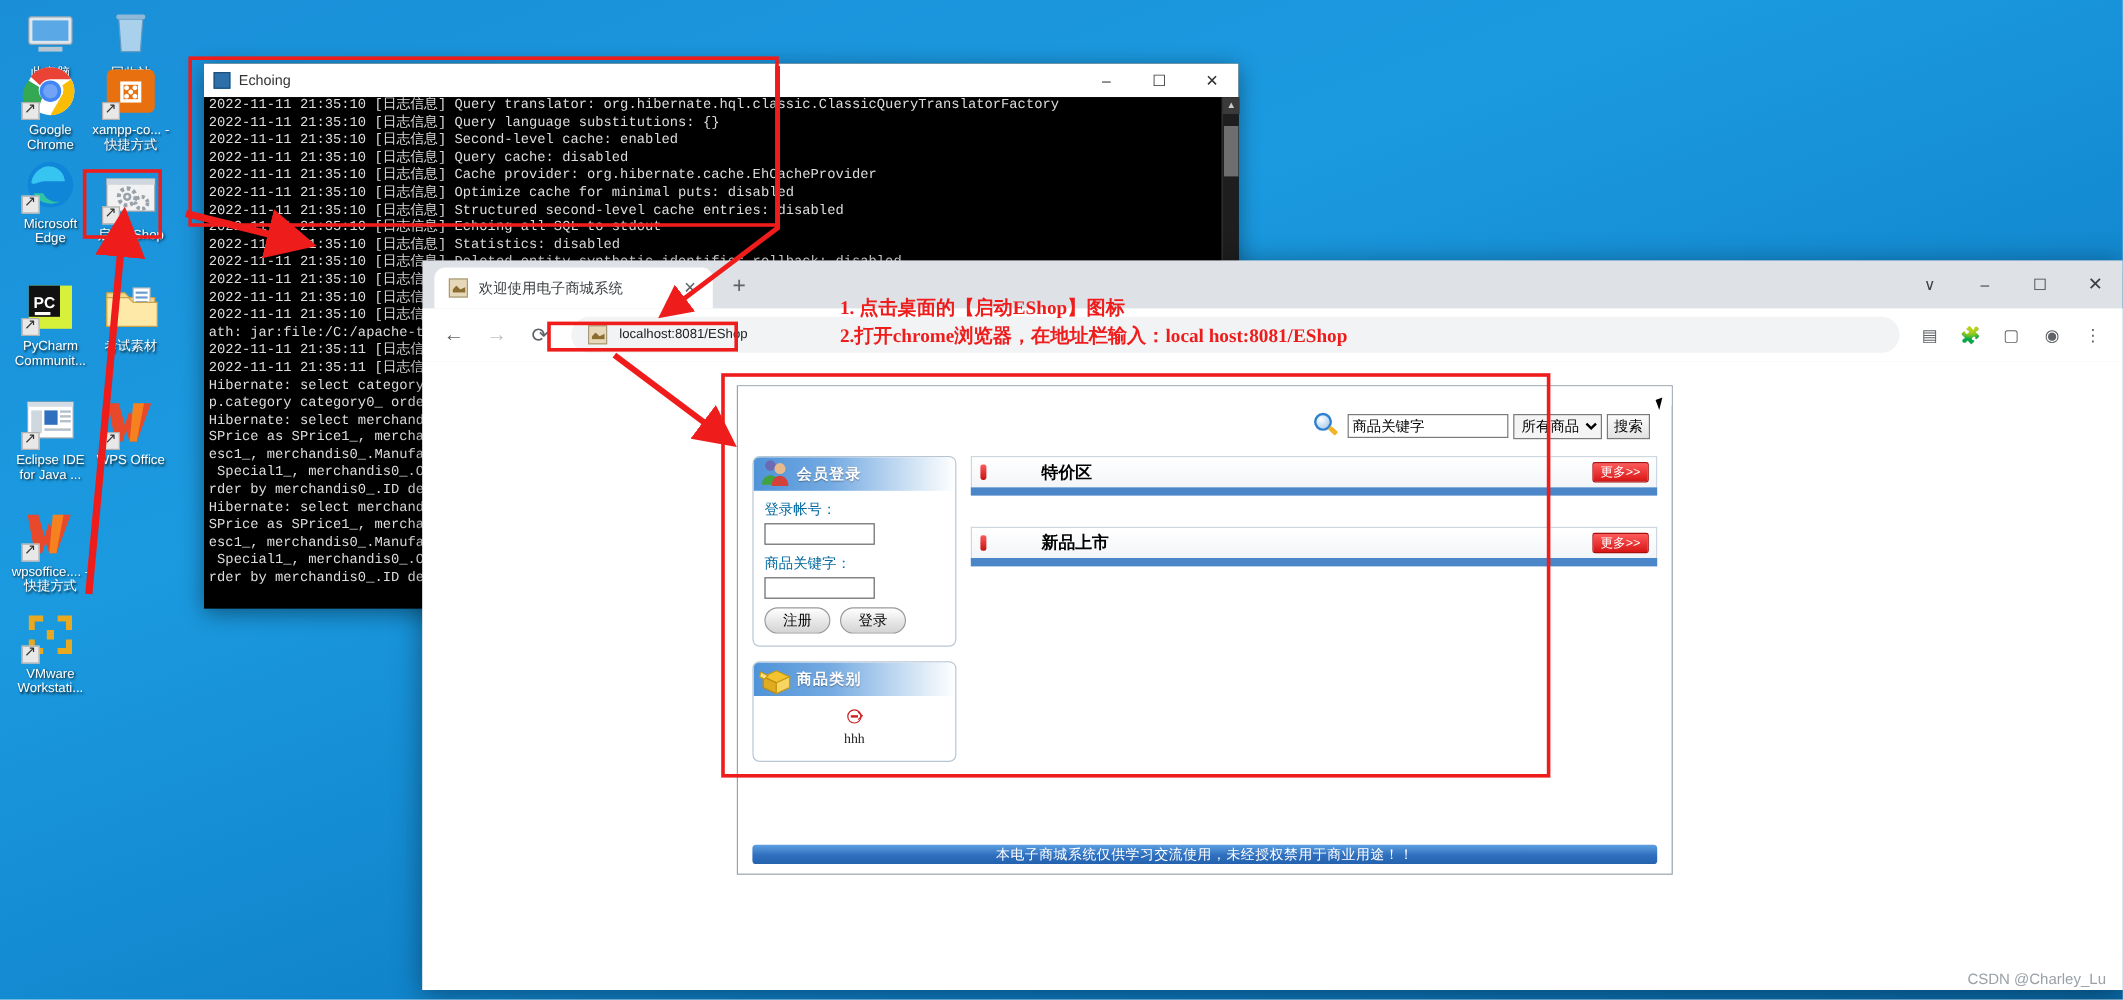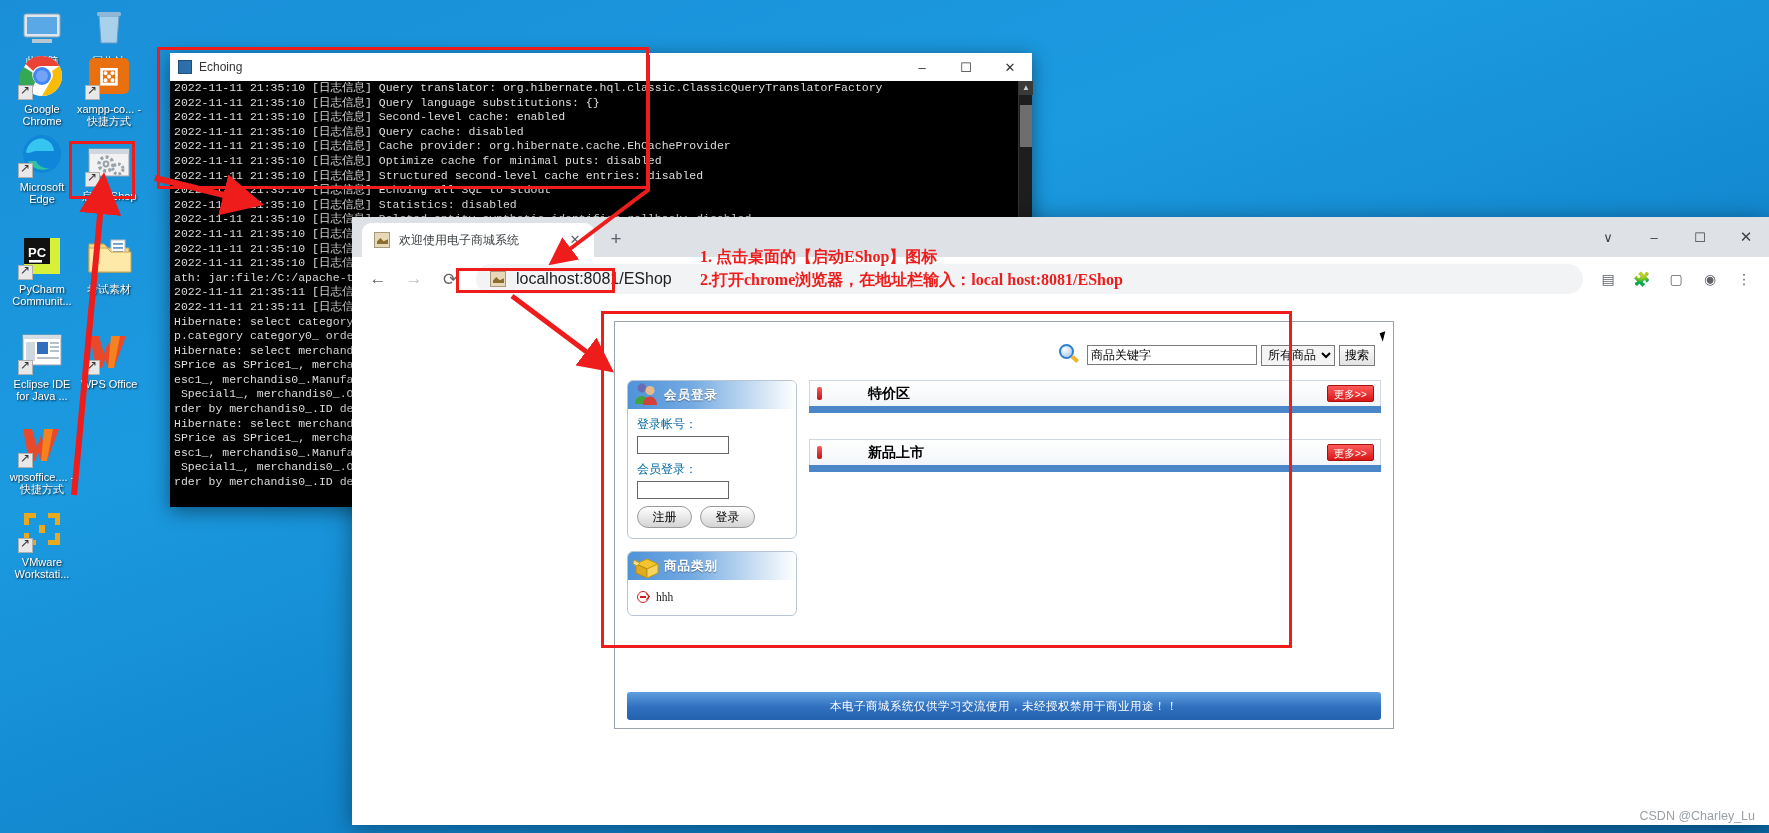--- a/index.html
+++ b/index.html
@@ -126,21 +126,21 @@
   }
   .nav-btn {
     width:30px; height:30px; margin:0 3px; border-radius:50%;
     display:flex; align-items:center; justify-content:center;
     font-size:17px; color:#5f6368;
   }
   .nav-btn.disabled { color:#bdc1c6; }
   #omnibox {
     flex:1; height:30px; background:#f1f3f4; border-radius:16px;
     display:flex; align-items:center; padding:0 14px; margin:0 8px;
-    font-size:16px; color:#202124; position:relative;
+    font-size:11px; color:#202124; position:relative;
   }
   #omnibox .ofav {
     width:16px; height:16px; margin-right:10px;
     background:#e6d8b8; border:1px solid #a89a78; flex:none;
     position:relative; overflow:hidden;
   }
   #omnibox .ofav:after {
     content:""; position:absolute; left:2px; top:5px; width:11px; height:6px;
     background:#8a6d2f; clip-path: polygon(0 60%,30% 0,60% 55%,100% 20%,100% 100%,0 100%);
   }
@@ -169,21 +169,21 @@
   .mag .ring {
     position:absolute; left:1px; top:0; width:15px; height:15px;
     border:2.5px solid #2f7fd0; border-radius:50%;
     background:radial-gradient(circle at 35% 30%, #ffffff, #bcd8f2 65%, #8fbde8);
   }
   .mag .hndl {
     position:absolute; left:13px; top:13px; width:8px; height:3.5px;
     background:#f0b429; transform:rotate(42deg); border-radius:1px;
   }
   .kw-input {
-    width:170px; height:20px; border:1px solid #7b7b7b; background:#fff;
+    width:134px; height:20px; border:1px solid #7b7b7b; background:#fff;
     font-size:12px; padding:1px 3px; color:#000;
     font-family:"Liberation Sans", sans-serif;
   }
   .cat-select {
     height:21px; font-size:12px; border:1px solid #7b7b7b;
     background:#f4f4f4; padding:0 2px; color:#000;
     font-family:"Liberation Sans", sans-serif;
   }
   .search-btn {
     height:21px; font-size:12px; border:1px solid #7b7b7b;
@@ -235,21 +235,21 @@
     width:92px; height:18px; border:1px solid #666; background:#fff;
     margin-bottom:7px; display:block;
     font-family:"Liberation Sans", sans-serif; font-size:11px;
   }
   .btnrow { display:flex; gap:8px; margin-top:2px; }
   .ebtn {
     width:55px; height:22px; border:1px solid #9a9a9a; border-radius:11px;
     background:linear-gradient(#ffffff,#e9e9e9 50%,#d4d4d4);
     font-size:12px; color:#000; font-family:"Liberation Sans", sans-serif;
   }
-  .cat-item { display:flex; align-items:center; gap:7px; padding:4px 0 2px; }
+  .cat-item { display:flex; align-items:center; gap:7px; padding:4px 0 2px;flex-direction:column; }
   .cat-bullet {
     width:12px; height:12px; border-radius:50%; border:1.6px solid #cc1f1f;
     position:relative; flex:none;
   }
   .cat-bullet:after {
     content:""; position:absolute; left:2.2px; top:4.2px;
     width:6px; height:2px; background:#cc1f1f;
   }
   .cat-bullet:before {
     content:""; position:absolute; left:5.5px; top:1.5px;
@@ -274,21 +274,21 @@
   .section .stitle { font-size:14px; font-weight:bold; color:#000;margin-left:40px; }
   .more-btn {
     position:absolute; right:6px; top:4px; height:17px; padding:0 6px;
     background:linear-gradient(#ff5b5b,#d81616); color:#fff;
     font-size:10.5px; border-radius:2px; line-height:17px;
     border:1px solid #a81010;
   }
   .section .sbar { height:7px; background:#4a86c8; }
   .section .sbody { height:12px; }
   #eshop-footer {
-    position:absolute; left:12px; right:12px; bottom:8px; height:28px;
+    position:absolute; left:12px; right:12px; bottom:8px; height:16px;
     background:linear-gradient(#5d9fe0,#2f6fbe 55%,#2462ae);
     border-radius:3px; display:flex; align-items:center;
     justify-content:center;
   }
   #eshop-footer .ftext {
     color:#fff; font-size:11.5px; letter-spacing:.5px;
   }
   #eshop-topbar { height:16px; background:#fff; }
 
   
@@ -533,21 +533,21 @@
                   <path d="M3 22c0-5 3.4-8 7-8s7 3 7 8z" fill="#3fa33f"></path>
                   <circle cx="18" cy="8.5" r="4.6" fill="#e8b98a"></circle>
                   <path d="M11 23c0-5.2 3.4-8.5 7-8.5s7 3.3 7 8.5z" fill="#d4403a"></path>
                 </svg>
               </span>
               <span class="ptext">会员登录</span>
             </div>
             <div class="pbody">
               <div class="flabel">登录帐号：</div>
               <input class="finput" value="" style="">
-              <div class="flabel">会员登录：</div>
+              <div class="flabel">商品关键字：</div>
               <input class="finput" type="password" value="" style="">
               <div class="btnrow">
                 <button class="ebtn">注册</button>
                 <button class="ebtn">登录</button>
               </div>
             </div>
           </div>
 
           <div class="panel">
             <div class="phead">

